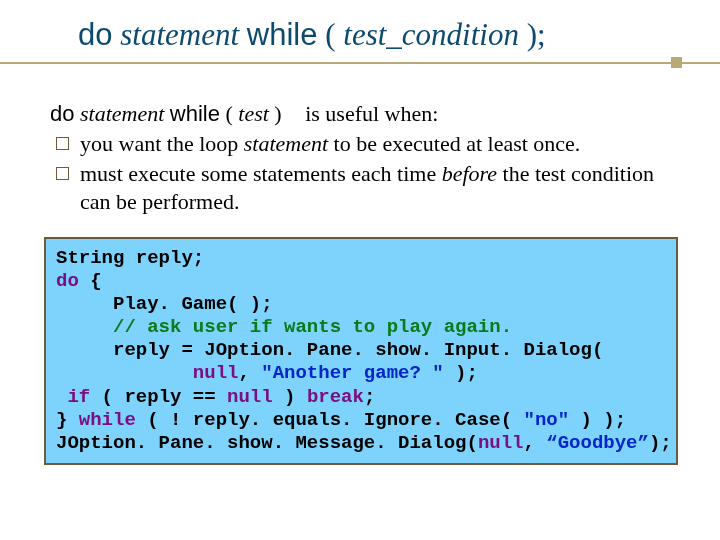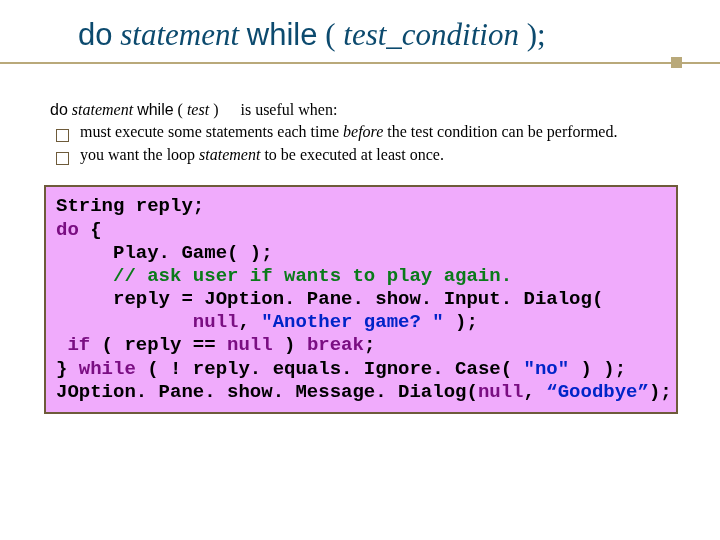--- a/index.html
+++ b/index.html
@@ -36,21 +36,21 @@
     content: "";
     position: absolute;
     right: 38px;
     top: -5px;
     width: 11px;
     height: 11px;
     background: #b9a97a;
   }
   .content {
     padding: 22px 32px 0 50px;
-    font-size: 16px;
+    font-size: 22px;
     line-height: 1.28;
     color: #000;
   }
   .intro .do2 { font-family: Arial, Helvetica, sans-serif; }
   .intro .stmt2 { font-style: italic; }
   .intro .while2 { font-family: Arial, Helvetica, sans-serif; }
   .intro .test2 { font-style: italic; }
   .intro .useful { padding-left: 18px; }
   .bullets {
     list-style: none;
@@ -68,21 +68,21 @@
     top: 7px;
     width: 11px;
     height: 11px;
     border: 1.5px solid #6e5b3a;
     background: transparent;
   }
   .before-it { font-style: italic; }
   .codebox {
     margin: 20px 42px 0 44px;
     border: 2px solid #6e5b3a;
-    background: #f0abfc;
+    background: #7dd3fc;
     padding: 8px 10px 8px 10px;
     font-family: "Courier New", Courier, monospace;
     font-size: 19px;
     font-weight: bold;
     line-height: 1.22;
     white-space: pre;
     color: #000;
   }
   .kw  { color: #7a0e82; } 
   .cm  { color: #0a7a1a; } 
@@ -108,24 +108,24 @@
     <span class="do2">do</span>
     <span class="stmt2">statement</span>
     <span class="while2">while</span>
     <span>(</span>
     <span class="test2">test</span>
     <span>)</span>
     <span class="useful">is useful when:</span>
   </div>
   <ul class="bullets">
     <li>
-      <span>must execute some statements each time </span><span class="before-it">before</span><span> the test condition can be performed.</span>
+      <span>you want the loop </span><span class="before-it">statement</span><span> to be executed at least once.</span>
     </li>
     <li>
-      <span>you want the loop </span><span class="before-it">statement</span><span> to be executed at least once.</span>
+      <span>must execute some statements each time </span><span class="before-it">before</span><span> the test condition can be performed.</span>
     </li>
   </ul>
 </div>
 
 <div class="codebox"><span>String reply;</span>
 <span class="kw">do</span><span> {</span>
 <span>     Play. Game( );</span>
 <span class="cm">     // ask user if wants to play again.</span>
 <span>     reply = JOption. Pane. show. Input. Dialog(</span>
 <span>            </span><span class="kw">null</span><span>, </span><span class="str">"Another game? "</span><span> );</span>

